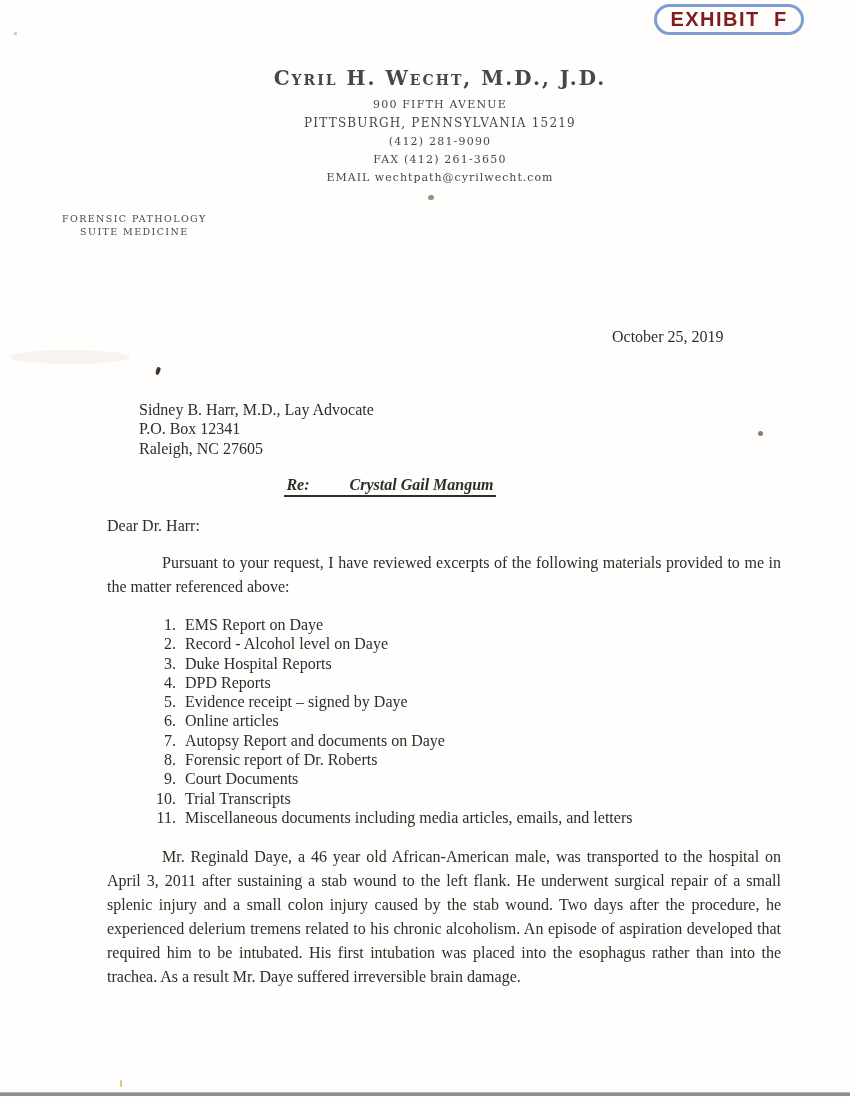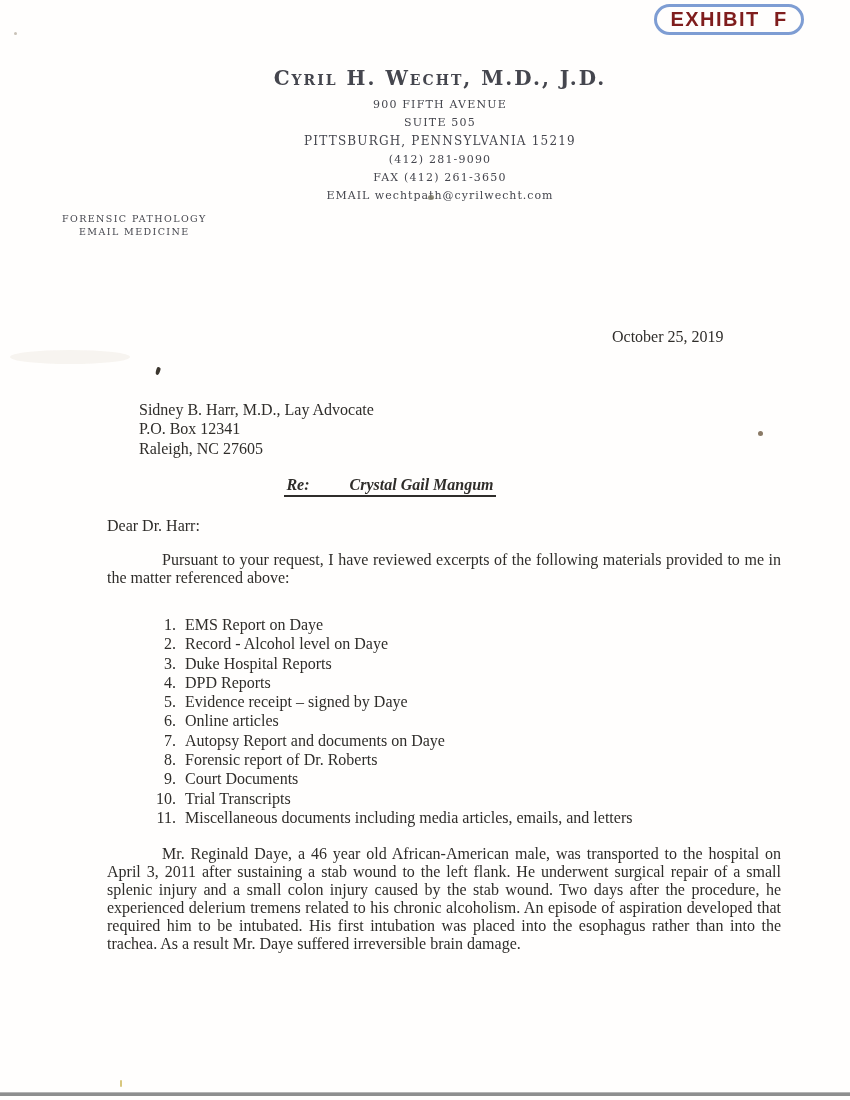--- a/index.html
+++ b/index.html
@@ -103,21 +103,21 @@
 
   .salutation {
     position: absolute;
     top: 517px; left: 107px;
     font-size: 16px;
   }
   .para {
     position: absolute;
     left: 107px; width: 674px;
     font-size: 16px;
-    line-height: 18px;
+    line-height: 24px;
     text-align: justify;
     text-indent: 55px;
   }
   .para-1 { top: 551px; }
   .para-2 { top: 845px; }
 
   .doc-list {
     position: absolute;
     top: 615px; left: 152px;
     font-size: 16px;
@@ -158,32 +158,31 @@
 
 <div class="page">
 
   <div class="exhibit-stamp">
     <span>EXHIBIT  F</span>
   </div>
 
   <div class="letterhead">
     <div class="lh-name">Cyril H. Wecht, M.D., J.D.</div>
     <div class="lh-line">900 FIFTH AVENUE</div>
-    <div class="lh-line">SUITE 505</div>
     <div class="lh-line city">PITTSBURGH, PENNSYLVANIA 15219</div>
     <div class="lh-line">(412) 281-9090</div>
     <div class="lh-line">FAX (412) 261-3650</div>
     <div class="lh-line email">EMAIL wechtpath@cyrilwecht.com</div>
   </div>
 
   <div class="lh-ornament"></div>
 
   <div class="specialty">
     <div>FORENSIC PATHOLOGY</div>
-    <div>EMAIL MEDICINE</div>
+    <div>SUITE MEDICINE</div>
   </div>
 
   <div class="date-line">October 25, 2019</div>
 
   <div class="recipient">
     <div>Sidney B. Harr, M.D., Lay Advocate</div>
     <div>P.O. Box 12341</div>
     <div>Raleigh, NC 27605</div>
   </div>
 

